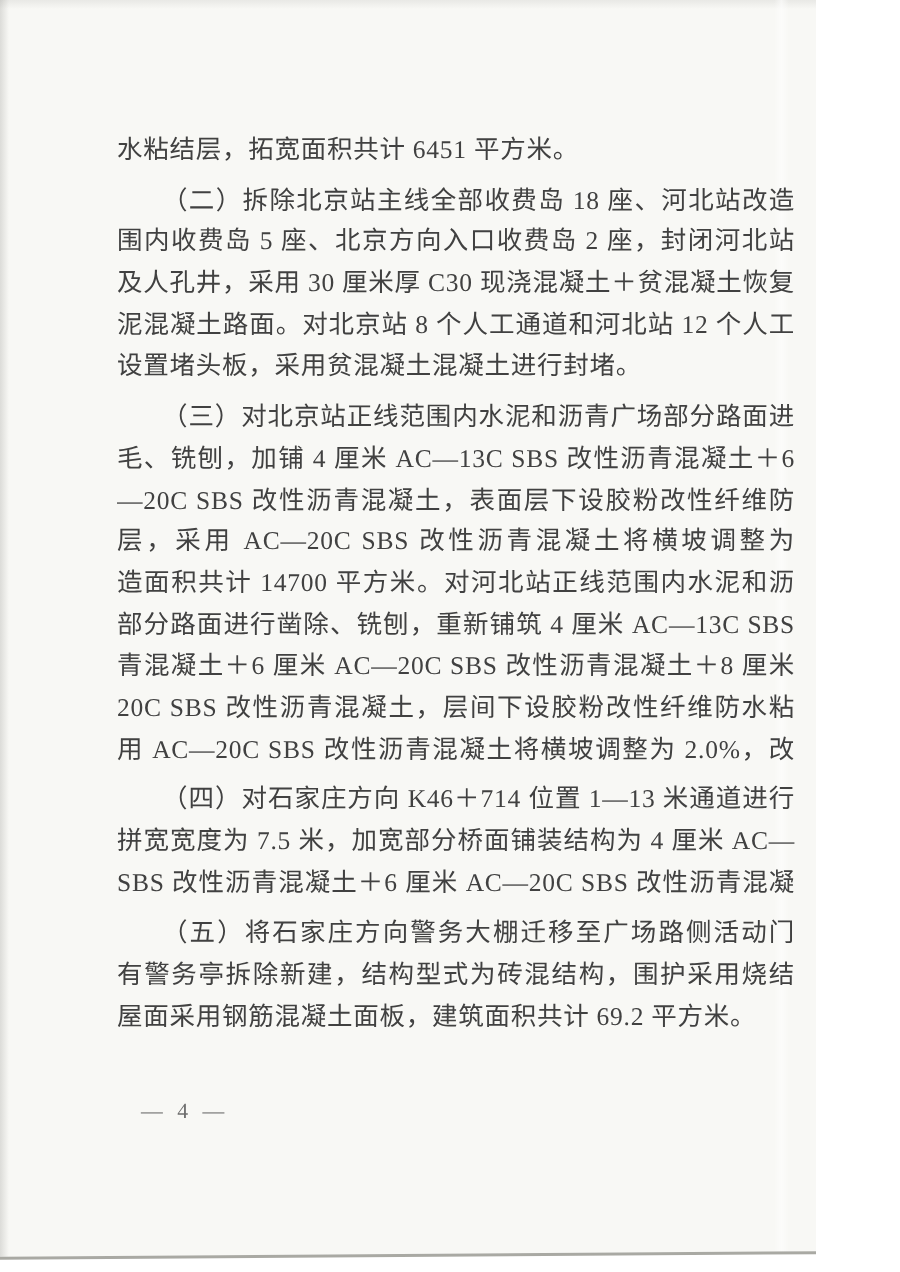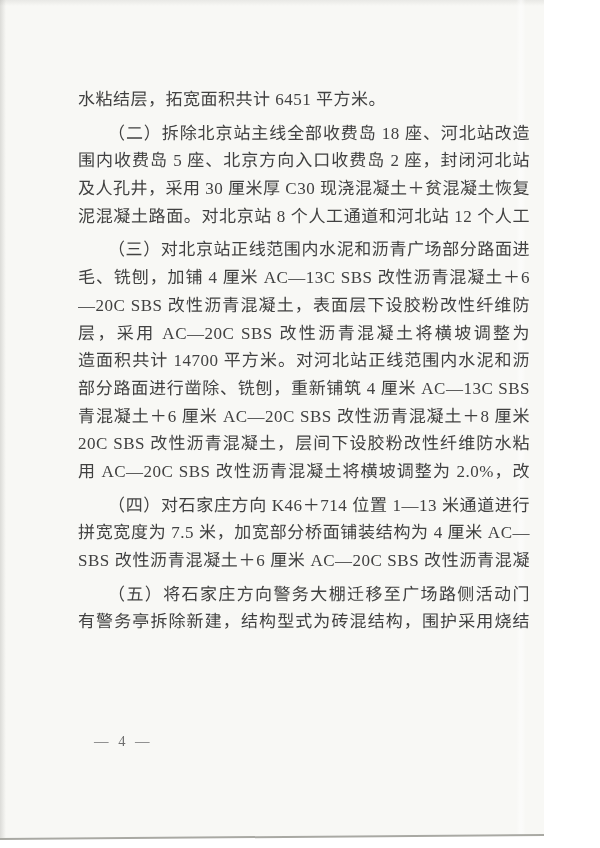--- a/index.html
+++ b/index.html
@@ -96,40 +96,42 @@
   <main class="doc-body">
 
   <div class="para">
         <div class="line last">水粘结层，拓宽面积共计 6451 平方米。</div>
       </div>
       <div class="para">
         <div class="line indent">（二）拆除北京站主线全部收费岛 18 座、河北站改造标准段范</div>
         <div class="line">围内收费岛 5 座、北京方向入口收费岛 2 座，封闭河北站称台基坑</div>
         <div class="line">及人孔井，采用 30 厘米厚 C30 现浇混凝土＋贫混凝土恢复为水</div>
         <div class="line">泥混凝土路面。对北京站 8 个人工通道和河北站 12 个人工通道</div>
+        <div class="line last">设置堵头板，采用贫混凝土混凝土进行封堵。</div>
       </div>
       <div class="para">
         <div class="line indent">（三）对北京站正线范围内水泥和沥青广场部分路面进行拉</div>
         <div class="line">毛、铣刨，加铺 4 厘米 AC—13C SBS 改性沥青混凝土＋6 厘米 AC</div>
         <div class="line">—20C SBS 改性沥青混凝土，表面层下设胶粉改性纤维防水粘结</div>
         <div class="line">层，采用 AC—20C SBS 改性沥青混凝土将横坡调整为 2.0%，改</div>
         <div class="line">造面积共计 14700 平方米。对河北站正线范围内水泥和沥青广场</div>
         <div class="line">部分路面进行凿除、铣刨，重新铺筑 4 厘米 AC—13C SBS 改性沥</div>
         <div class="line">青混凝土＋6 厘米 AC—20C SBS 改性沥青混凝土＋8 厘米 AC—</div>
         <div class="line">20C SBS 改性沥青混凝土，层间下设胶粉改性纤维防水粘结层，采</div>
         <div class="line">用 AC—20C SBS 改性沥青混凝土将横坡调整为 2.0%，改造面积</div>
       </div>
       <div class="para">
         <div class="line indent">（四）对石家庄方向 K46＋714 位置 1—13 米通道进行拼宽，</div>
         <div class="line">拼宽宽度为 7.5 米，加宽部分桥面铺装结构为 4 厘米 AC—13C</div>
         <div class="line last">SBS 改性沥青混凝土＋6 厘米 AC—20C SBS 改性沥青混凝土。</div>
       </div>
       <div class="para">
         <div class="line indent">（五）将石家庄方向警务大棚迁移至广场路侧活动门处，将原</div>
         <div class="line">有警务亭拆除新建，结构型式为砖混结构，围护采用烧结页岩砖，</div>
+        <div class="line last">屋面采用钢筋混凝土面板，建筑面积共计 69.2 平方米。</div>
       </div>
     </main>
 
   <div class="page-footer" style="color: rgb(111, 111, 111);">
     <span>— 4 —</span>
   </div>
 
   <div class="scan-bottom"></div>
 </div>
 

